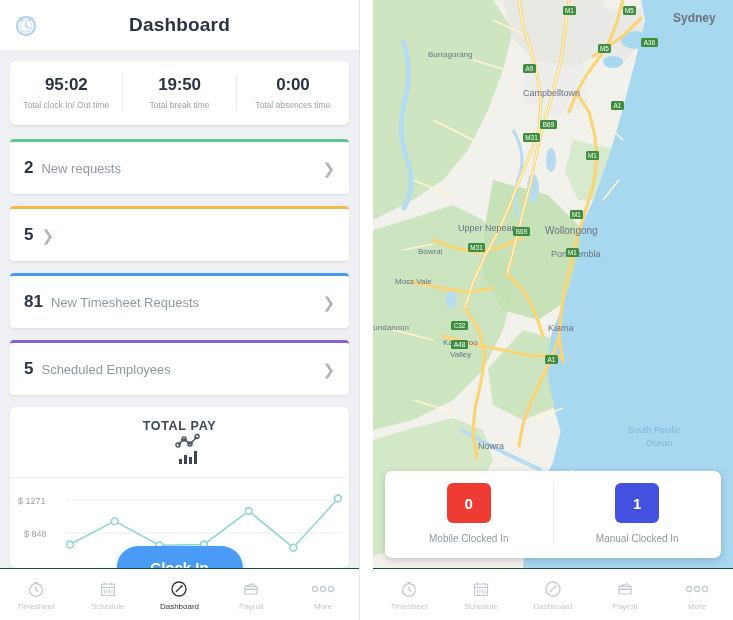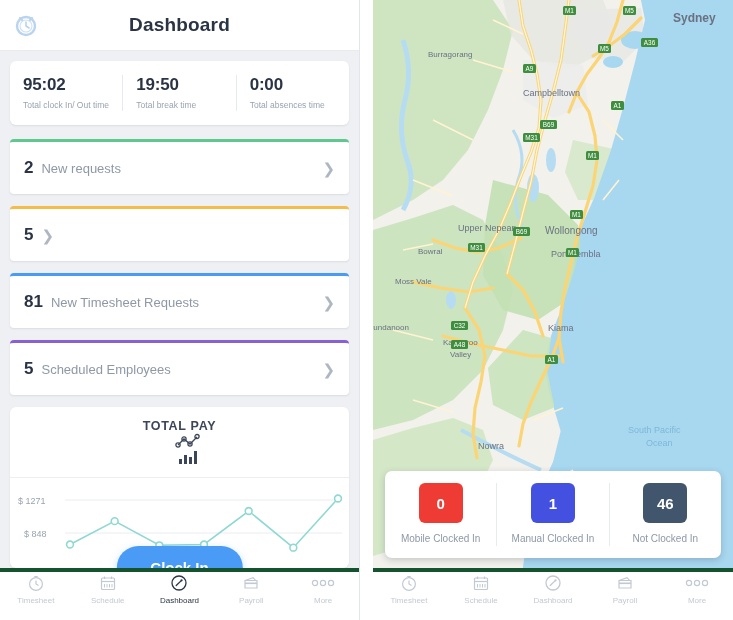--- a/index.html
+++ b/index.html
@@ -71,22 +71,23 @@
   }
 
   
   .stats {
     display:flex;
     padding:14px 0 14px 0;
     margin-bottom:14px;
   }
   .stat {
     flex:1 1 0;
-    padding:0 13px;
+    padding:0 4px;
     position:relative;
+    text-align:center;
   }
   .stat + .stat { border-left:1px solid #e6e9ee; }
   .stat-value {
     font-size:17px;
     font-weight:bold;
     color:#2b3445;
     letter-spacing:-.2px;
     margin-bottom:5px;
   }
   .stat-label {
@@ -156,23 +157,23 @@
     border:none;
     font-family:"Liberation Sans", sans-serif;
     margin-top:30px;
   }
 
   
   .tabbar {
     height:52px;
     background:#ffffff;
     display:flex;
-    align-items:flex-start;
+    align-items:center;
     flex:0 0 auto;
-    border-top:4px solid #14532d;
+    border-top:1px solid #14532d;
     z-index:6;
   }
   .tab {
     flex:1 1 0;
     text-align:center;
     color:#c3c9d2;
   }
   .tab.active { color:#2b3445; }
   .tab-ico { height:21px; display:flex; align-items:center; justify-content:center; }
   .tab-label { font-size:8px; margin-top:3px; }
@@ -504,24 +505,20 @@
 
     <div class="loc-card">
       <div class="loc-col">
         <div class="loc-badge" id="badge0" style="background: rgb(238, 59, 51);">0</div>
         <div class="loc-label">Mobile Clocked In</div>
       </div>
       <div class="loc-col">
         <div class="loc-badge" id="badge1" style="background: rgb(68, 81, 224);">1</div>
         <div class="loc-label">Manual Clocked In</div>
       </div>
-      <div class="loc-col">
-        <div class="loc-badge" id="badge2" style="background: rgb(65, 86, 109);">46</div>
-        <div class="loc-label">Not Clocked In</div>
-      </div>
     </div>
 
   </div>
 
   <div class="tabbar">
     <div class="tab">
       <div class="tab-ico">
         <svg width="18" height="18" viewBox="0 0 18 18">
             <circle cx="9" cy="10" r="6.4" fill="none" stroke="currentColor" stroke-width="1.2"></circle>
             <path d="M9 6.5 L9 10 L11.5 11.5" stroke="currentColor" stroke-width="1.2" fill="none"></path>

